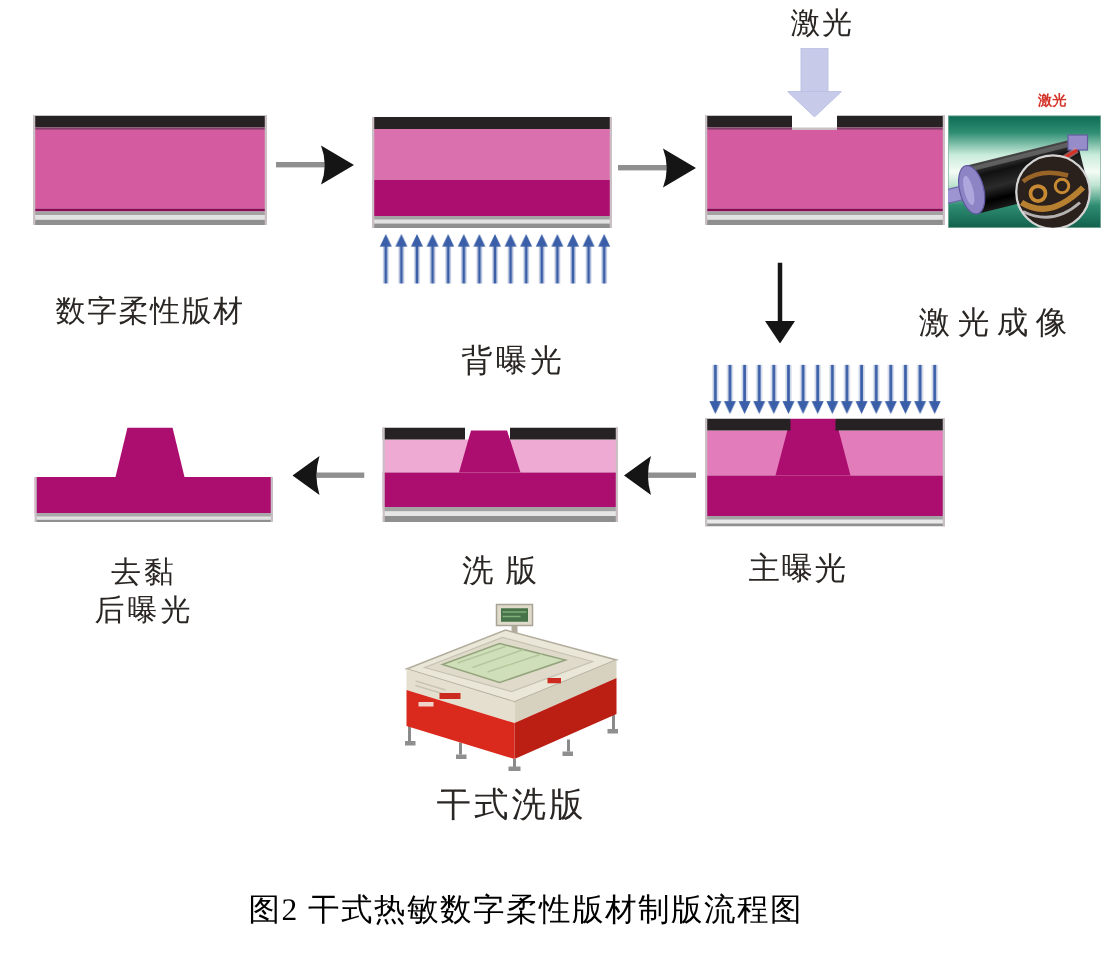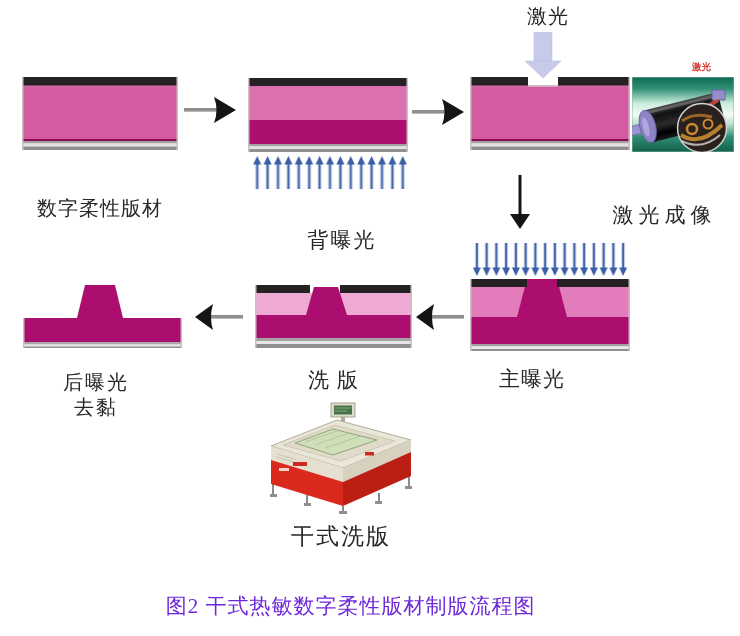--- a/index.html
+++ b/index.html
@@ -10,21 +10,21 @@
   .abs{position:absolute;}
   .lbl{
     position:absolute;text-align:center;color:#2a2624;
     font-size:21px;letter-spacing:2px;line-height:1.2;white-space:nowrap;
   }
   .lbl.small-sp{letter-spacing:1px;}
   .lbl.wide-sp{letter-spacing:8px;}
   .lbl.two-line{white-space:normal;line-height:25px;font-size:20px;letter-spacing:2px;}
   #caption{
     position:absolute;left:0;top:592px;width:701px;text-align:center;
-    font-size:21px;letter-spacing:1px;color:#6d28d9;
+    font-size:21px;letter-spacing:1px;color:#000000;
   }
   #drum-laser-label{
     position:absolute;left:692px;top:61px;width:30px;font-size:9.5px;
     font-weight:bold;color:#d4352b;letter-spacing:0;text-align:left;
   }
   svg{display:block;}
 </style>
 </head>
 <body>
 
@@ -198,22 +198,22 @@
     <rect x="0" y="57" width="159" height="2.5" fill="#a9a9a9"></rect>
     <rect x="0" y="59.5" width="159" height="2" fill="#e2e2e2"></rect>
     <rect x="0" y="61.5" width="159" height="1.5" fill="#8f8f8f"></rect>
     <rect x="0" y="33" width="1.5" height="30" fill="#c9bfc4"></rect>
     <rect x="157.5" y="33" width="1.5" height="30" fill="#c9bfc4"></rect>
   </svg>
 
   <div class="lbl wide-sp" style="left:253px;top:368px;width:168px;">洗版</div>
   <div class="lbl small-sp" style="left:452px;top:367px;width:160px;">主曝光</div>
   <div class="lbl two-line" style="left:16px;top:370px;width:160px;">
+    <div>去黏</div>
     <div>后曝光</div>
-    <div>去黏</div>
   </div>
 
   <svg class="abs" style="left:267px;top:402px;" width="148" height="112" viewBox="0 0 148 112">
 
     <g stroke="#8a8a8a" stroke-width="2">
       <line x1="6" y1="82" x2="6" y2="92"></line>
       <line x1="40" y1="93" x2="40" y2="101"></line>
       <line x1="76" y1="104" x2="76" y2="111"></line>
       <line x1="112" y1="91" x2="112" y2="99"></line>
       <line x1="142" y1="74" x2="142" y2="84"></line>

